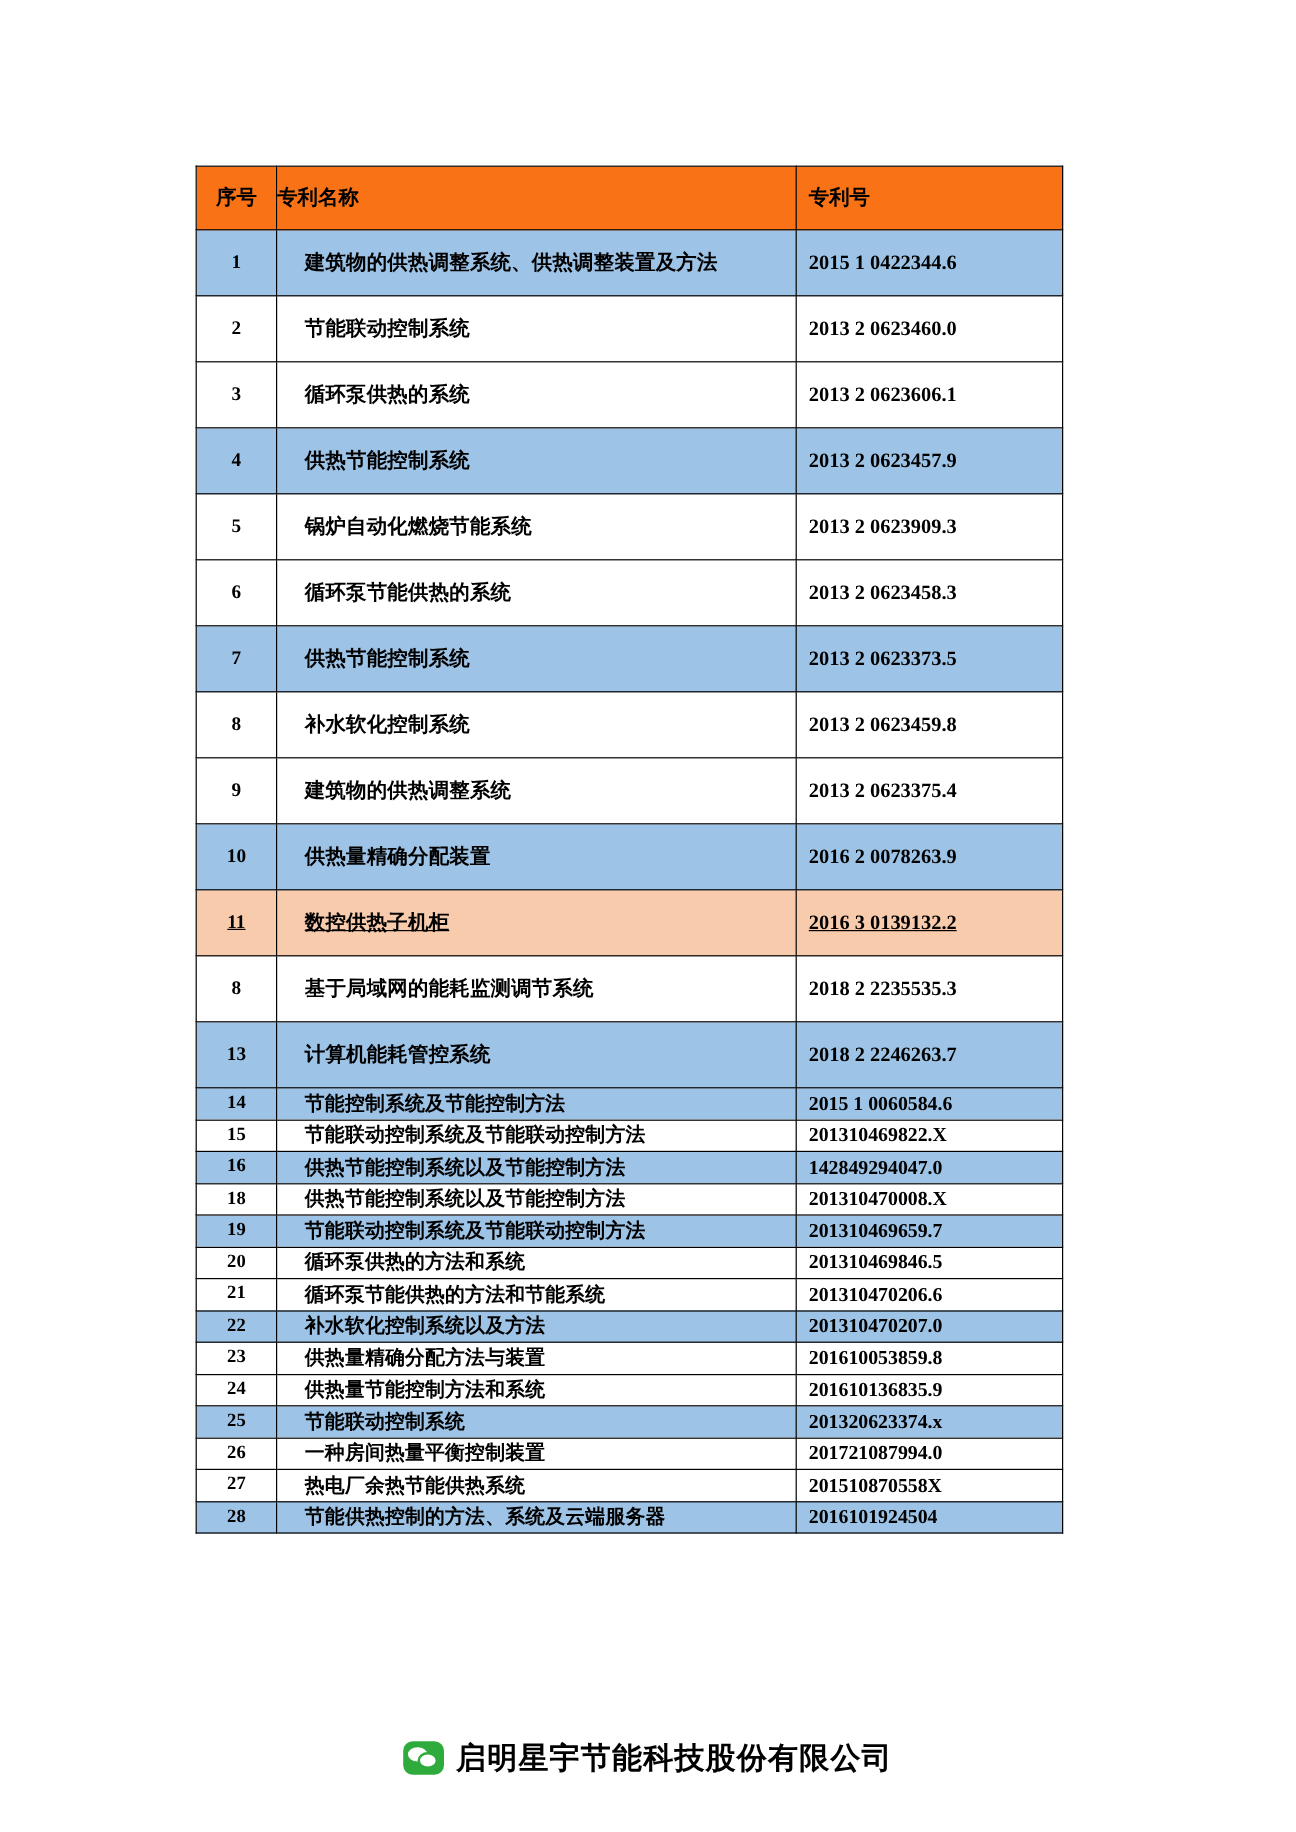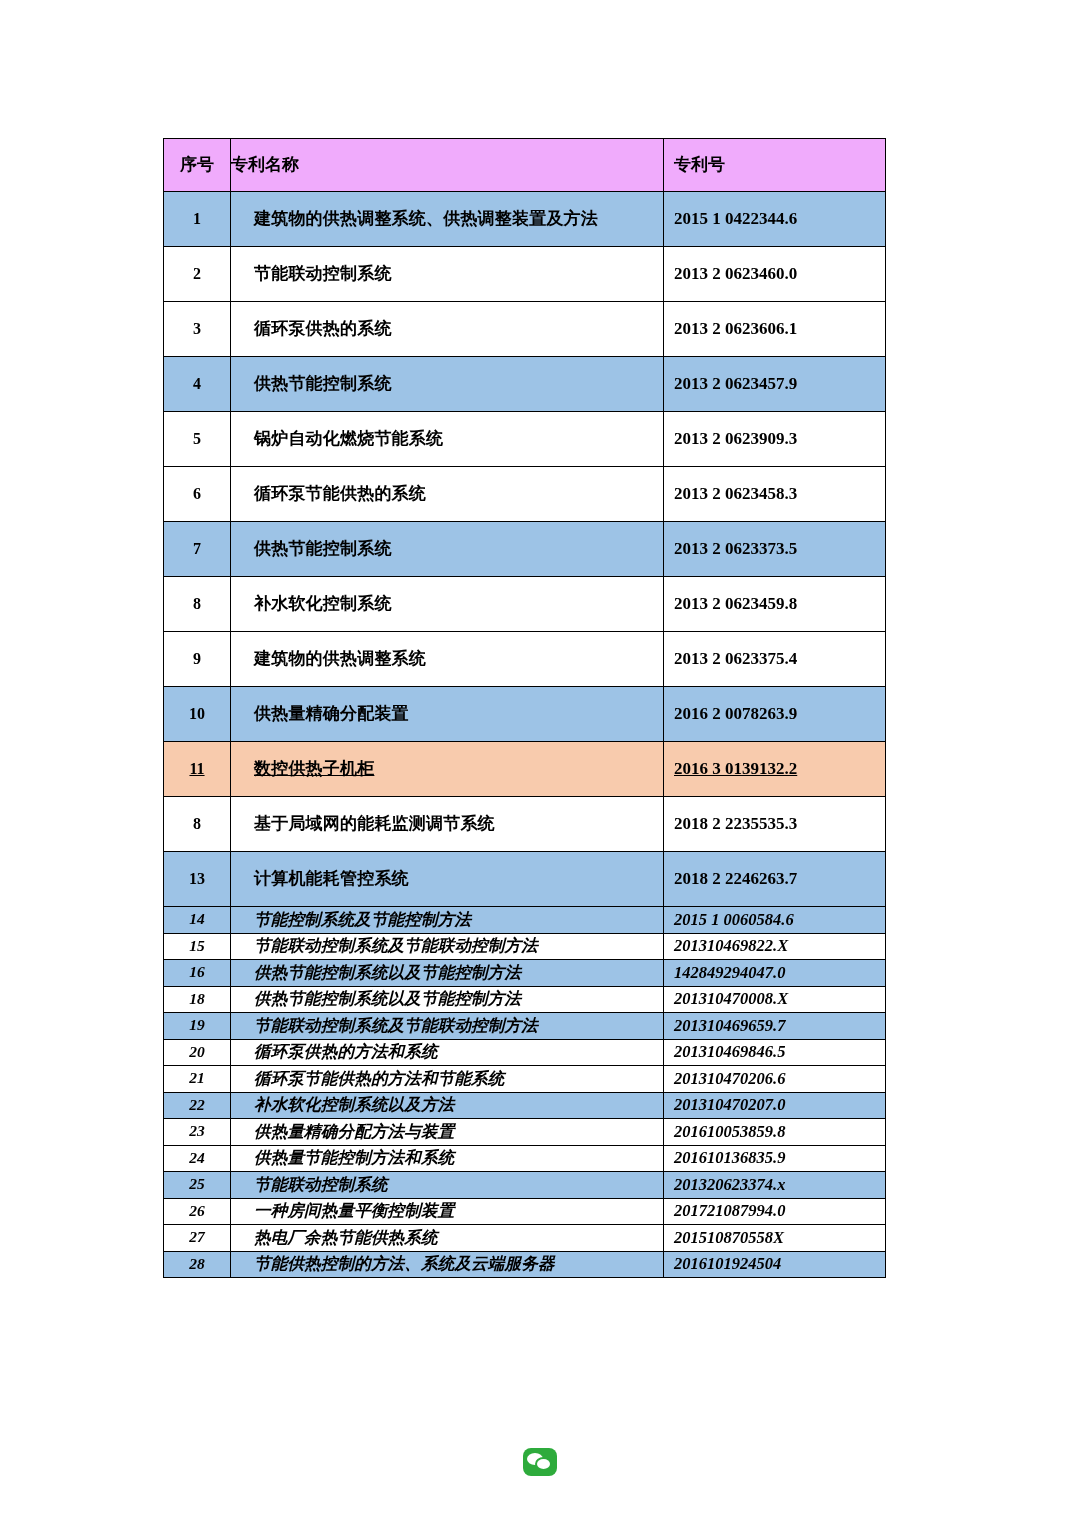--- a/index.html
+++ b/index.html
@@ -41,32 +41,32 @@
     font-weight: bold;
     font-size: 17px;
     line-height: 1.2;
   }
 
   col.c-no    { width: 67px; }
   col.c-name  { width: 433px; }
   col.c-num   { width: 222px; }
 
   thead th {
-    background: #f0abfc;
+    background: #f97316;
     height: 52px;
     text-align: left;
     font-size: 17px;
     margin-left: 36px;
   }
   thead th.th-no { text-align: center; padding-left: 0; }
   thead th.th-name { }
   thead th.th-num { padding-left: 10px; }
 
   tbody tr.tall td { height: 54px; }
-  tbody tr.short td { height: 25.5px; font-size: 16.5px; font-style: italic; }
+  tbody tr.short td { height: 25.5px; font-size: 16.5px; }
 
   td.cell-no {
     text-align: center;
     font-size: 16px;
   }
   td.cell-name {
     padding-left: 23px;
     text-align: left;
     letter-spacing: 0.2px;
   }
@@ -280,15 +280,16 @@
         <tr class="blue short">
           <td class="cell-no">28</td>
           <td class="cell-name">节能供热控制的方法、系统及云端服务器</td>
           <td class="cell-num">2016101924504</td>
         </tr>
       </tbody>
   </table>
 
   <div class="footer">
     <span class="wechat-badge"></span>
+    <span class="footer-text">启明星宇节能科技股份有限公司</span>
   </div>
 
 </div>
 
 </body></html>

